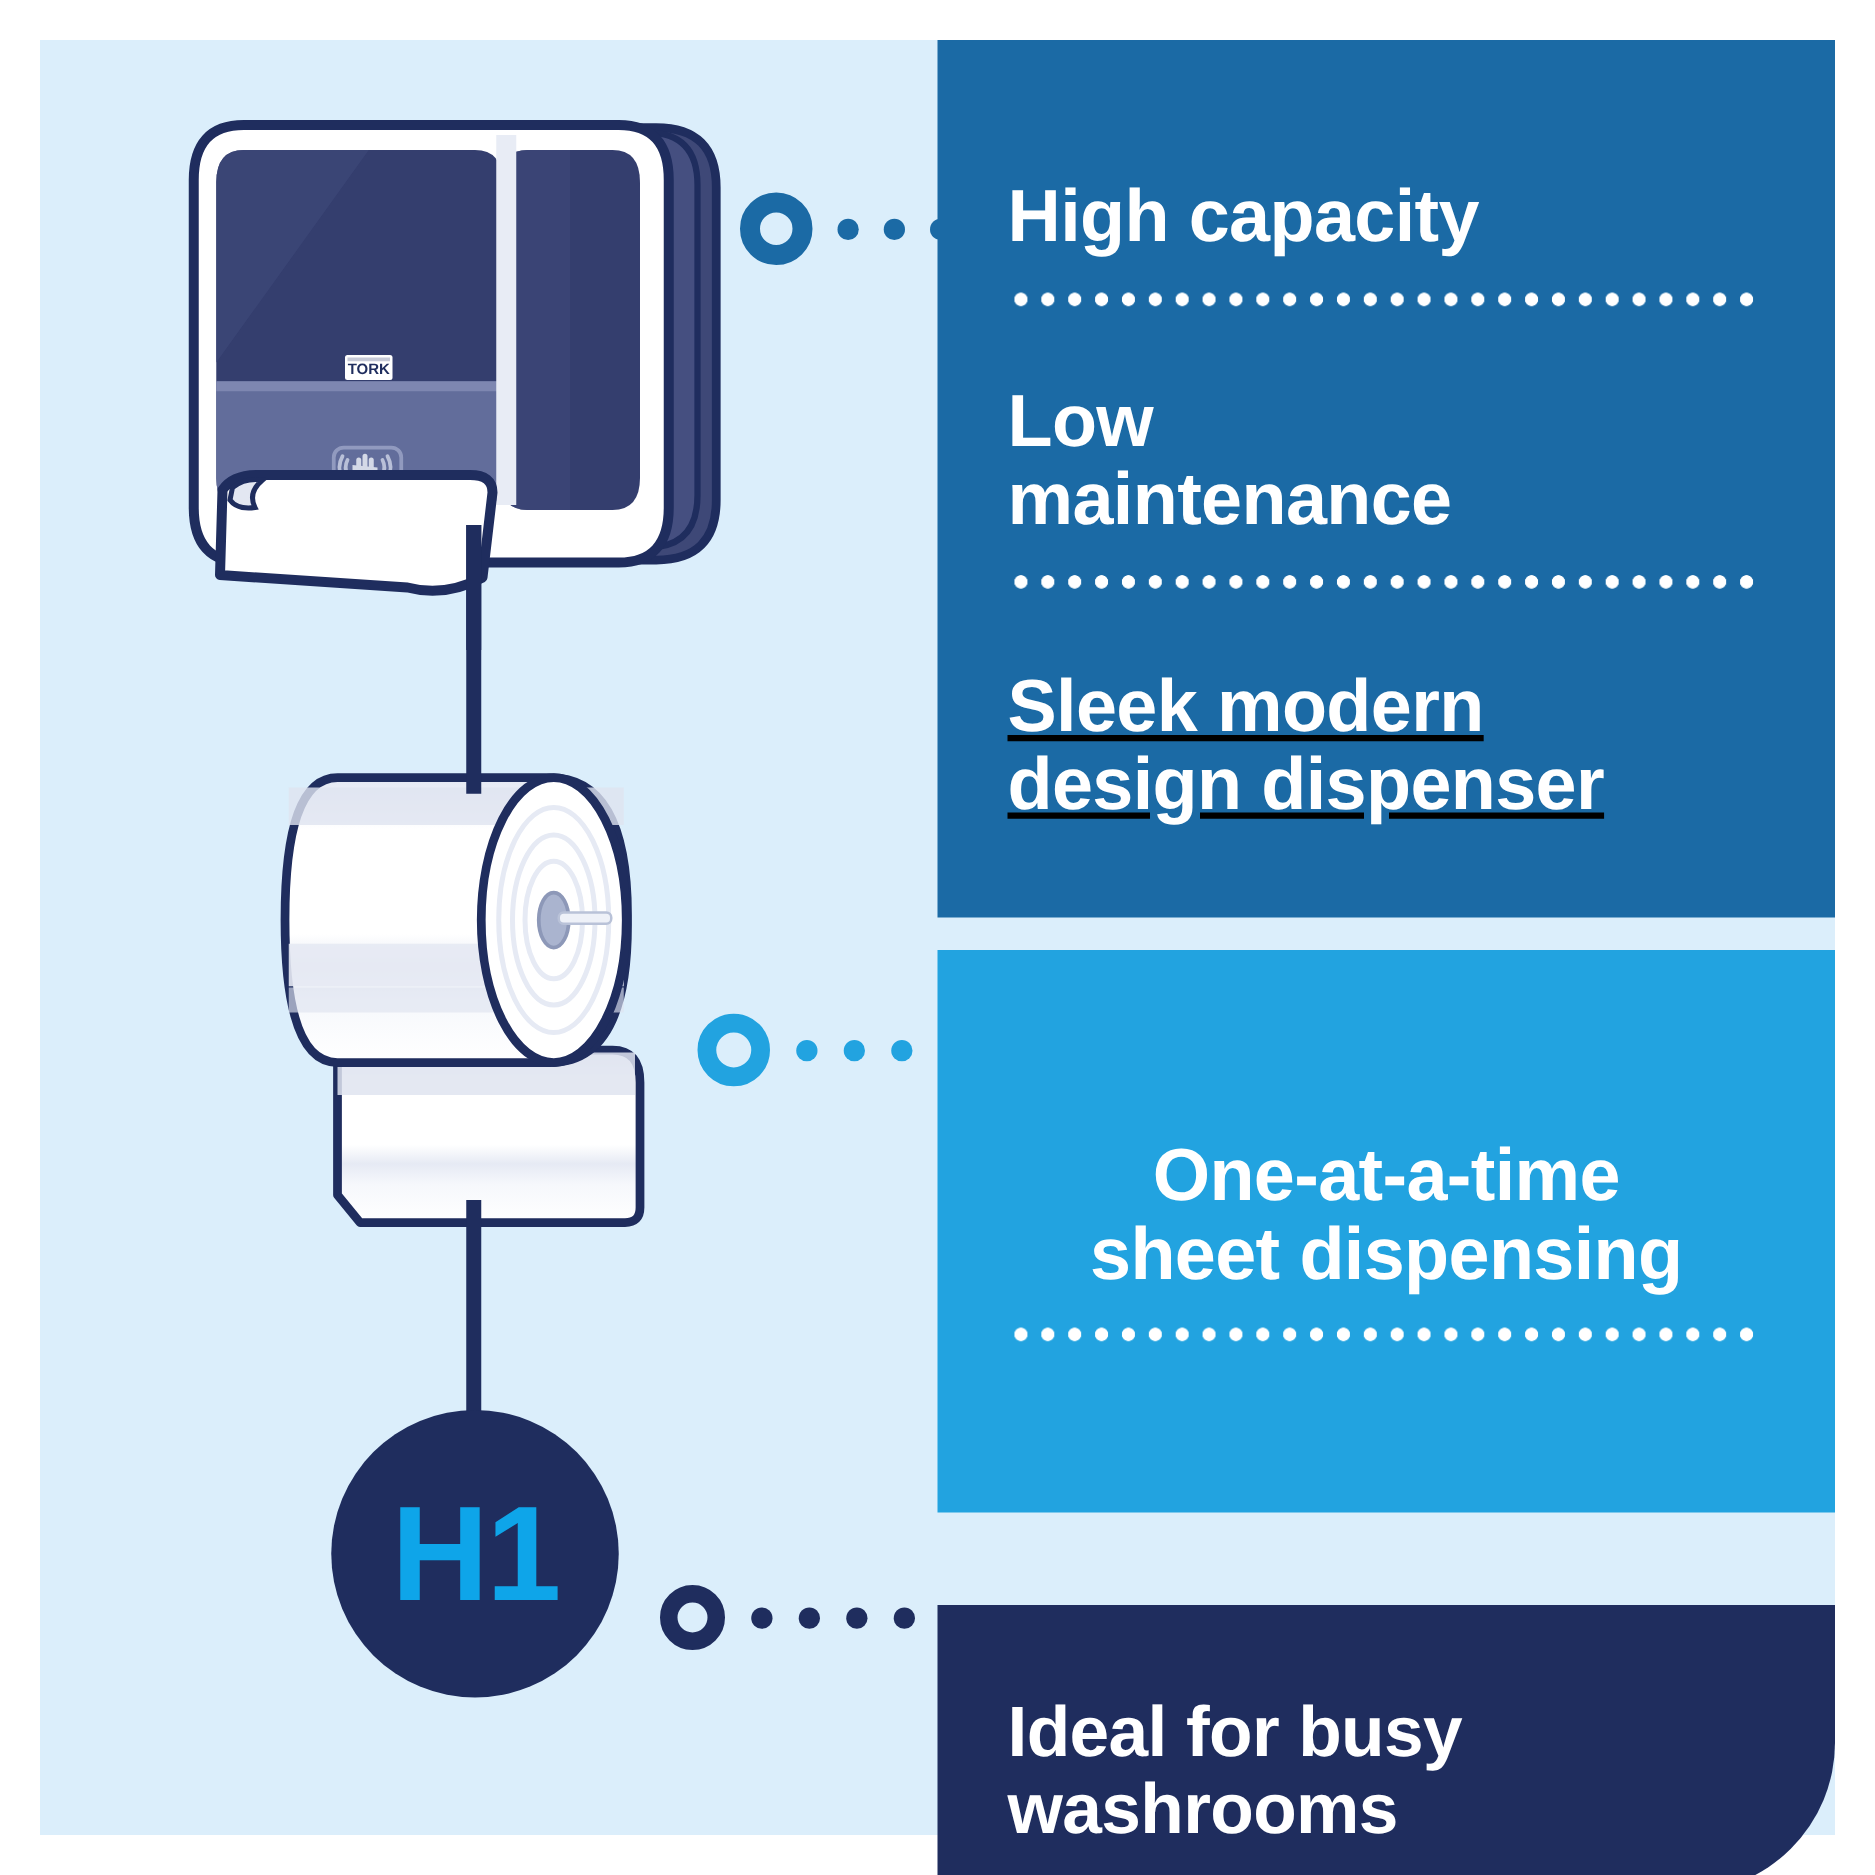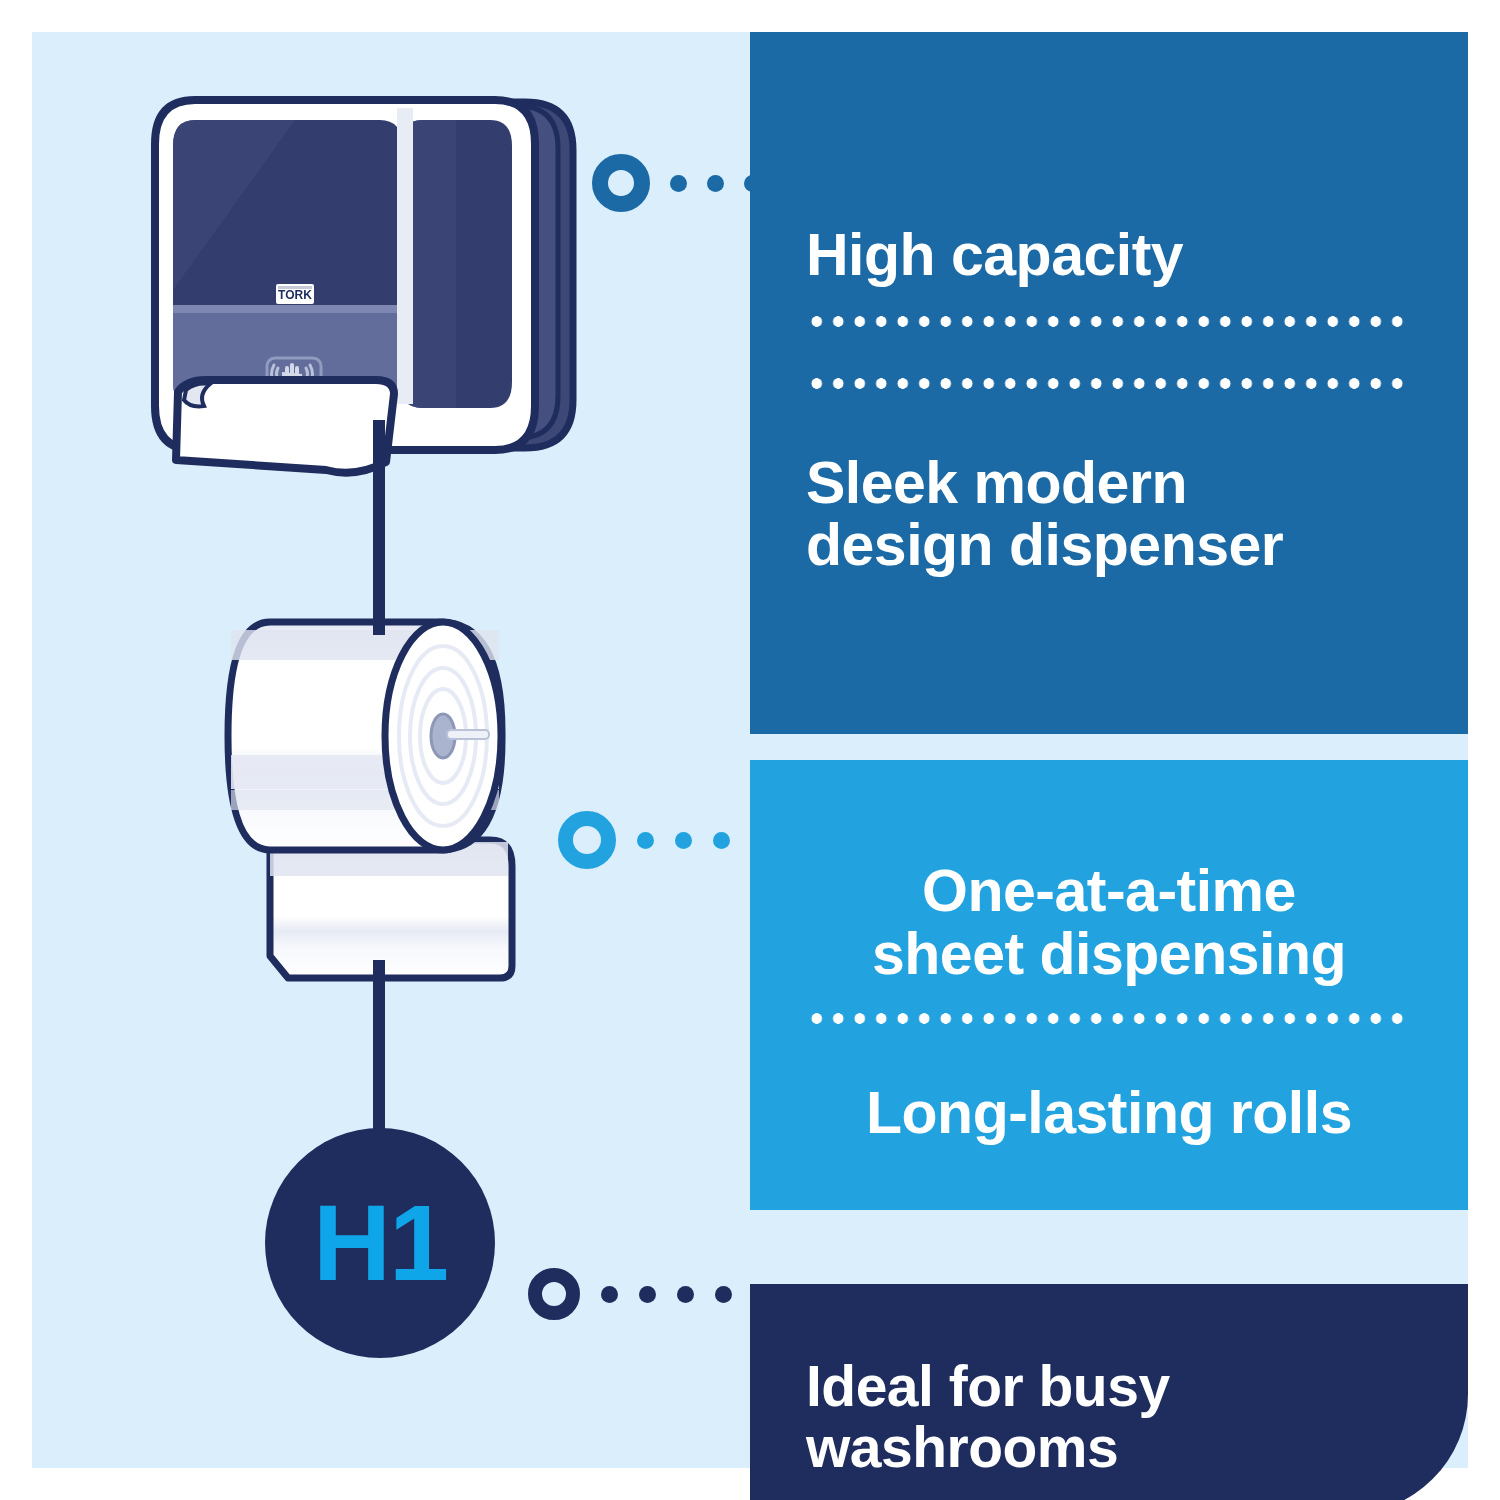--- a/index.html
+++ b/index.html
@@ -89,21 +89,21 @@
     width: 100%;
     height: 11px;
     background-image: radial-gradient(circle, #ffffff 0 42%, rgba(255,255,255,0) 46%);
     background-size: 21.5px 11px;
     background-repeat: repeat-x;
   }
 
   
   .p1-f1 { margin-bottom: 2px; }
   .p1-f2 { margin: 2px 0; }
-  .p1-f3 { margin-top: 4px; }
+  .p1-f3 { margin-top: 4px; text-decoration: underline; }
 
   
   .connector {
     position: absolute;
     display: flex;
     align-items: center;
   }
   .connector .ring {
     border-radius: 50%;
     box-sizing: border-box;
@@ -278,40 +278,41 @@
     <div class="dot"></div>
   </div>
 
   <div class="panel panel-1">
     <div class="feature p1-f1">
       <div class="feature-text">High capacity</div>
     </div>
     <div class="dot-divider">
       <div class="dots"></div>
     </div>
+    <div class="feature p1-f2">
+      <div class="feature-text">Low
+maintenance</div>
+    </div>
     <div class="dot-divider">
       <div class="dots"></div>
     </div>
     <div class="feature p1-f3">
       <div class="feature-text">Sleek modern
 design dispenser</div>
     </div>
   </div>
 
   <div class="panel panel-2">
     <div class="feature">
       <div class="feature-text">One-at-a-time
 sheet dispensing</div>
     </div>
     <div class="dot-divider">
       <div class="dots"></div>
     </div>
-    <div class="feature">
-      <div class="feature-text">Long-lasting rolls</div>
-    </div>
   </div>
 
   <div class="panel panel-3">
     <div class="feature">
       <div class="feature-text">Ideal for busy
 washrooms</div>
     </div>
   </div>
 
 </div>

